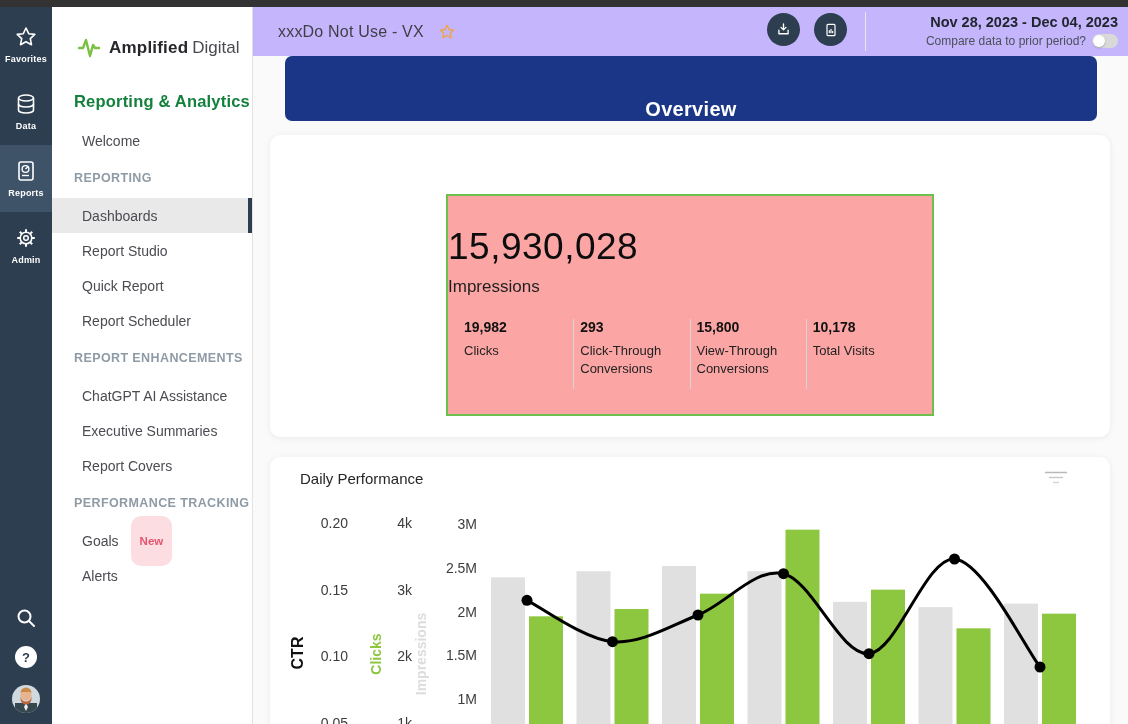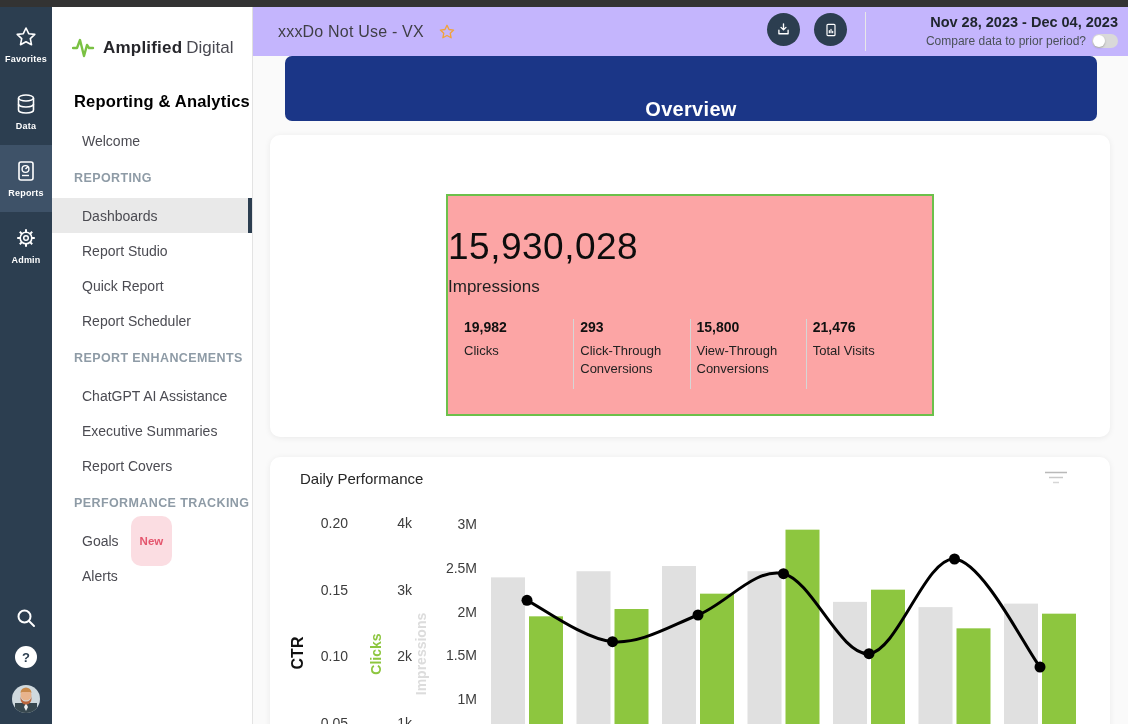--- a/index.html
+++ b/index.html
@@ -17,24 +17,24 @@
   .rail-item.active { background:#3e5268; }
   .rail-label { color:#ffffff; font-size:9px; font-weight:700; letter-spacing:0.2px; }
   .rail-spacer { flex:1; }
   .rail-bottom { display:flex; flex-direction:column; align-items:center; gap:16px; margin-bottom:10px; }
   .help-circle { width:22px; height:22px; border-radius:50%; background:#ffffff; color:#2c3e50;
     font-size:13px; font-weight:700; display:flex; align-items:center; justify-content:center; }
 
   
   .sidebar { width:201px; background:#ffffff; border-right:1px solid #e3e3e3; flex-shrink:0;
     padding-top:28px; }
-  .logo-row { display:flex; align-items:center; gap:7px; padding-left:20px; }
+  .logo-row { display:flex; align-items:center; gap:7px; padding-left:26px; }
   .logo-bold { font-size:17px; font-weight:700; color:#26262b; letter-spacing:0.2px; }
   .logo-light { font-size:17px; font-weight:400; color:#4a4a52; margin-left:4px; }
-  .sidebar-title { margin:31px 0 0 22px; font-size:16.5px; font-weight:700; color:#000000; letter-spacing:0.2px; }
+  .sidebar-title { margin:31px 0 0 22px; font-size:16.5px; font-weight:700; color:#15803d; letter-spacing:0.2px; }
   .nav { margin-top:12px; }
   .nav-item { height:35px; display:flex; align-items:center; padding-left:30px; font-size:14px;
     color:#4b4b52; cursor:pointer; }
   .nav-item.active { background:#e9e9e9; border-right:4px solid #2c3e50; }
   .nav-header { height:40px; display:flex; align-items:center; padding-left:22px; font-size:12.5px;
     font-weight:700; color:#8e9ba6; letter-spacing:0.4px; }
   .badge-new { margin-left:12px; background:#fbdde2; color:#e4556d; font-size:11.5px; font-weight:700;
     padding:19px 9px; border-radius:10px; }
 
   
@@ -242,21 +242,21 @@
             </div>
             <div class="metric-col">
               <div class="metric-col-value">293</div>
               <div class="metric-col-label">Click-Through Conversions</div>
             </div>
             <div class="metric-col">
               <div class="metric-col-value">15,800</div>
               <div class="metric-col-label">View-Through Conversions</div>
             </div>
             <div class="metric-col">
-              <div class="metric-col-value">21,476</div>
+              <div class="metric-col-value">10,178</div>
               <div class="metric-col-label">Total Visits</div>
             </div>
           </div>
         </div>
       </div>
 
       <div class="card chart-card">
         <svg id="chart-svg" width="840" height="340">
             <rect x="221" y="120.375" width="34" height="219.625" fill="#e0e0e0"></rect>
             <rect x="306.5" y="114.25" width="34" height="225.75" fill="#e0e0e0"></rect>

